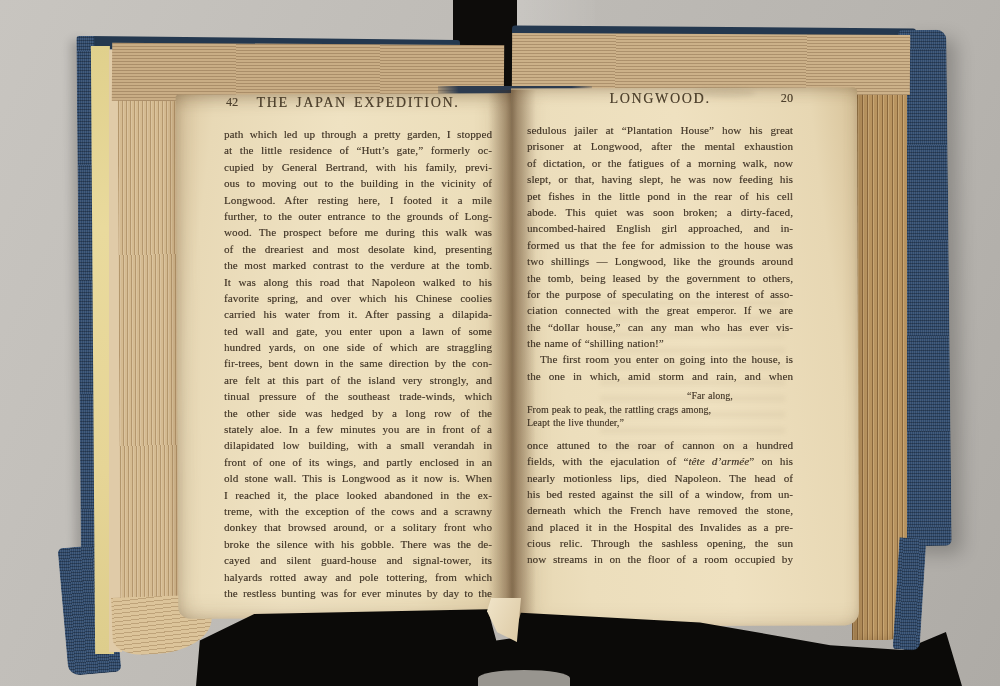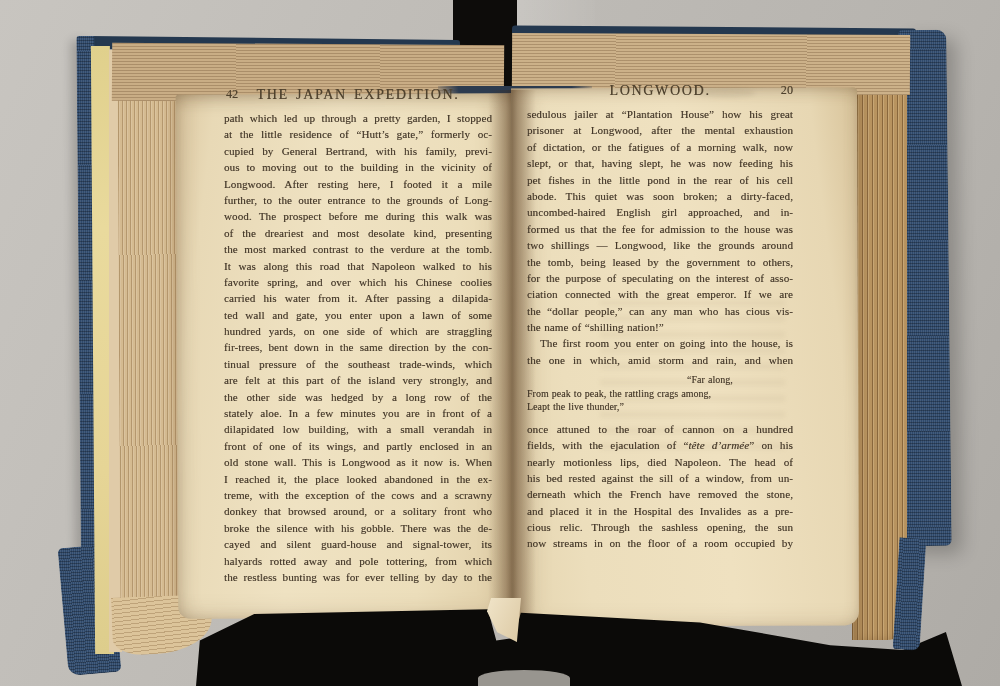--- a/index.html
+++ b/index.html
@@ -77,26 +77,26 @@
     background:repeating-linear-gradient(0deg, rgba(130,110,80,0.12) 0 7px, transparent 7px 16px);
     filter:blur(2px); }
   .stain { left:695px; top:88px; width:60px; height:10px; background:rgba(120,105,80,0.12);
     border-radius:50%; filter:blur(2px); }
 
   
   .textblock { color:#44382a; font-size:11px; letter-spacing:0.1px; word-spacing:0.6px;
     text-shadow:0.3px 0.3px 0.2px rgba(50,38,22,0.45); }
   .textblock-left  { left:224px; top:88px; width:268px; }
   .textblock-right { left:527px; top:84px; width:266px; }
-  .header-row { position:relative; height:14px; line-height:14px; }
+  .header-row { position:relative; height:14px; line-height:14px;margin-top:8px; }
   .running-title { text-align:center; font-size:14px; letter-spacing:1.7px; word-spacing:2px; color:#4e412d; }
   .page-num { position:absolute; top:-1px; font-size:12px; color:#4e412d; }
   .page-num-left { left:2px; }
   .page-num-right { right:0; }
-  .lines { margin-top:8px; }
+  .lines { margin-top:16px; }
   .line { height:16.4px; line-height:16.4px; text-align:justify; text-align-last:justify; overflow:hidden; }
   .line.para-end { text-align-last:left; }
   .line.indent { text-indent:13px; }
   .line.verse { font-size:9.8px; height:13.5px; line-height:13.5px; text-align:right; text-align-last:left; }
   .line.v1 { padding-left:160px; margin-top:5px; }
   .line.v3 { margin-bottom:7px; }
   .line em { }
 
   
   .black-band { left:196px; top:566px; width:766px; height:120px; background:#0b0a08;
@@ -152,34 +152,34 @@
         <div class="line">further, to the outer entrance to the grounds of Long-</div>
         <div class="line">wood.  The prospect before me during this walk was</div>
         <div class="line">of the dreariest and most desolate kind, presenting</div>
         <div class="line">the most marked contrast to the verdure at the tomb.</div>
         <div class="line">It was along this road that Napoleon walked to his</div>
         <div class="line">favorite spring, and over which his Chinese coolies</div>
         <div class="line">carried his water from it.  After passing a dilapida-</div>
         <div class="line">ted wall and gate, you enter upon a lawn of some</div>
         <div class="line">hundred yards, on one side of which are straggling</div>
         <div class="line">fir-trees, bent down in the same direction by the con-</div>
+        <div class="line">are felt at this part of the island very strongly, and</div>
         <div class="line">tinual pressure of the southeast trade-winds, which</div>
-        <div class="line">are felt at this part of the island very strongly, and</div>
         <div class="line">the other side was hedged by a long row of the</div>
         <div class="line">stately aloe.  In a few minutes you are in front of a</div>
         <div class="line">dilapidated low building, with a small verandah in</div>
         <div class="line">front of one of its wings, and partly enclosed in an</div>
         <div class="line">old stone wall.  This is Longwood as it now is.  When</div>
         <div class="line">I reached it, the place looked abandoned in the ex-</div>
         <div class="line">treme, with the exception of the cows and a scrawny</div>
         <div class="line">donkey that browsed around, or a solitary front who</div>
         <div class="line">broke the silence with his gobble.  There was the de-</div>
         <div class="line">cayed and silent guard-house and signal-tower, its</div>
         <div class="line">halyards rotted away and pole tottering, from which</div>
-        <div class="line">the restless bunting was for ever telling by day to the</div>
+        <div class="line">the restless bunting was for ever minutes by day to the</div>
       </div>
   </div>
 
   <div class="abs textblock textblock-right">
     <div class="header-row">
       <div class="running-title">LONGWOOD.</div>
       <span class="page-num page-num-right">20</span>
     </div>
     <div class="lines">
         <div class="line">sedulous jailer at “Plantation House” how his great</div>
@@ -187,21 +187,21 @@
         <div class="line">of dictation, or the fatigues of a morning walk, now</div>
         <div class="line">slept, or that, having slept, he was now feeding his</div>
         <div class="line">pet fishes in the little pond in the rear of his cell</div>
         <div class="line">abode.  This quiet was soon broken; a dirty-faced,</div>
         <div class="line">uncombed-haired English girl approached, and in-</div>
         <div class="line">formed us that the fee for admission to the house was</div>
         <div class="line">two shillings — Longwood, like the grounds around</div>
         <div class="line">the tomb, being leased by the government to others,</div>
         <div class="line">for the purpose of speculating on the interest of asso-</div>
         <div class="line">ciation connected with the great emperor.  If we are</div>
-        <div class="line">the “dollar people,” can any man who has cious vis-</div>
+        <div class="line">the “dollar house,” can any man who has ever vis-</div>
         <div class="line para-end">the name of “shilling nation!”</div>
         <div class="line indent">The first room you enter on going into the house, is</div>
         <div class="line">the one in which, amid storm and rain, and when</div>
         <div class="line verse v1">“Far along,</div>
         <div class="line verse v2">From peak to peak, the rattling crags among,</div>
         <div class="line verse v3">Leapt the live thunder,”</div>
         <div class="line">once attuned to the roar of cannon on a hundred</div>
         <div class="line">fields, with the ejaculation of “<em>tête d’armée</em>” on his</div>
         <div class="line">nearly motionless lips, died Napoleon.  The head of</div>
         <div class="line">his bed rested against the sill of a window, from un-</div>

